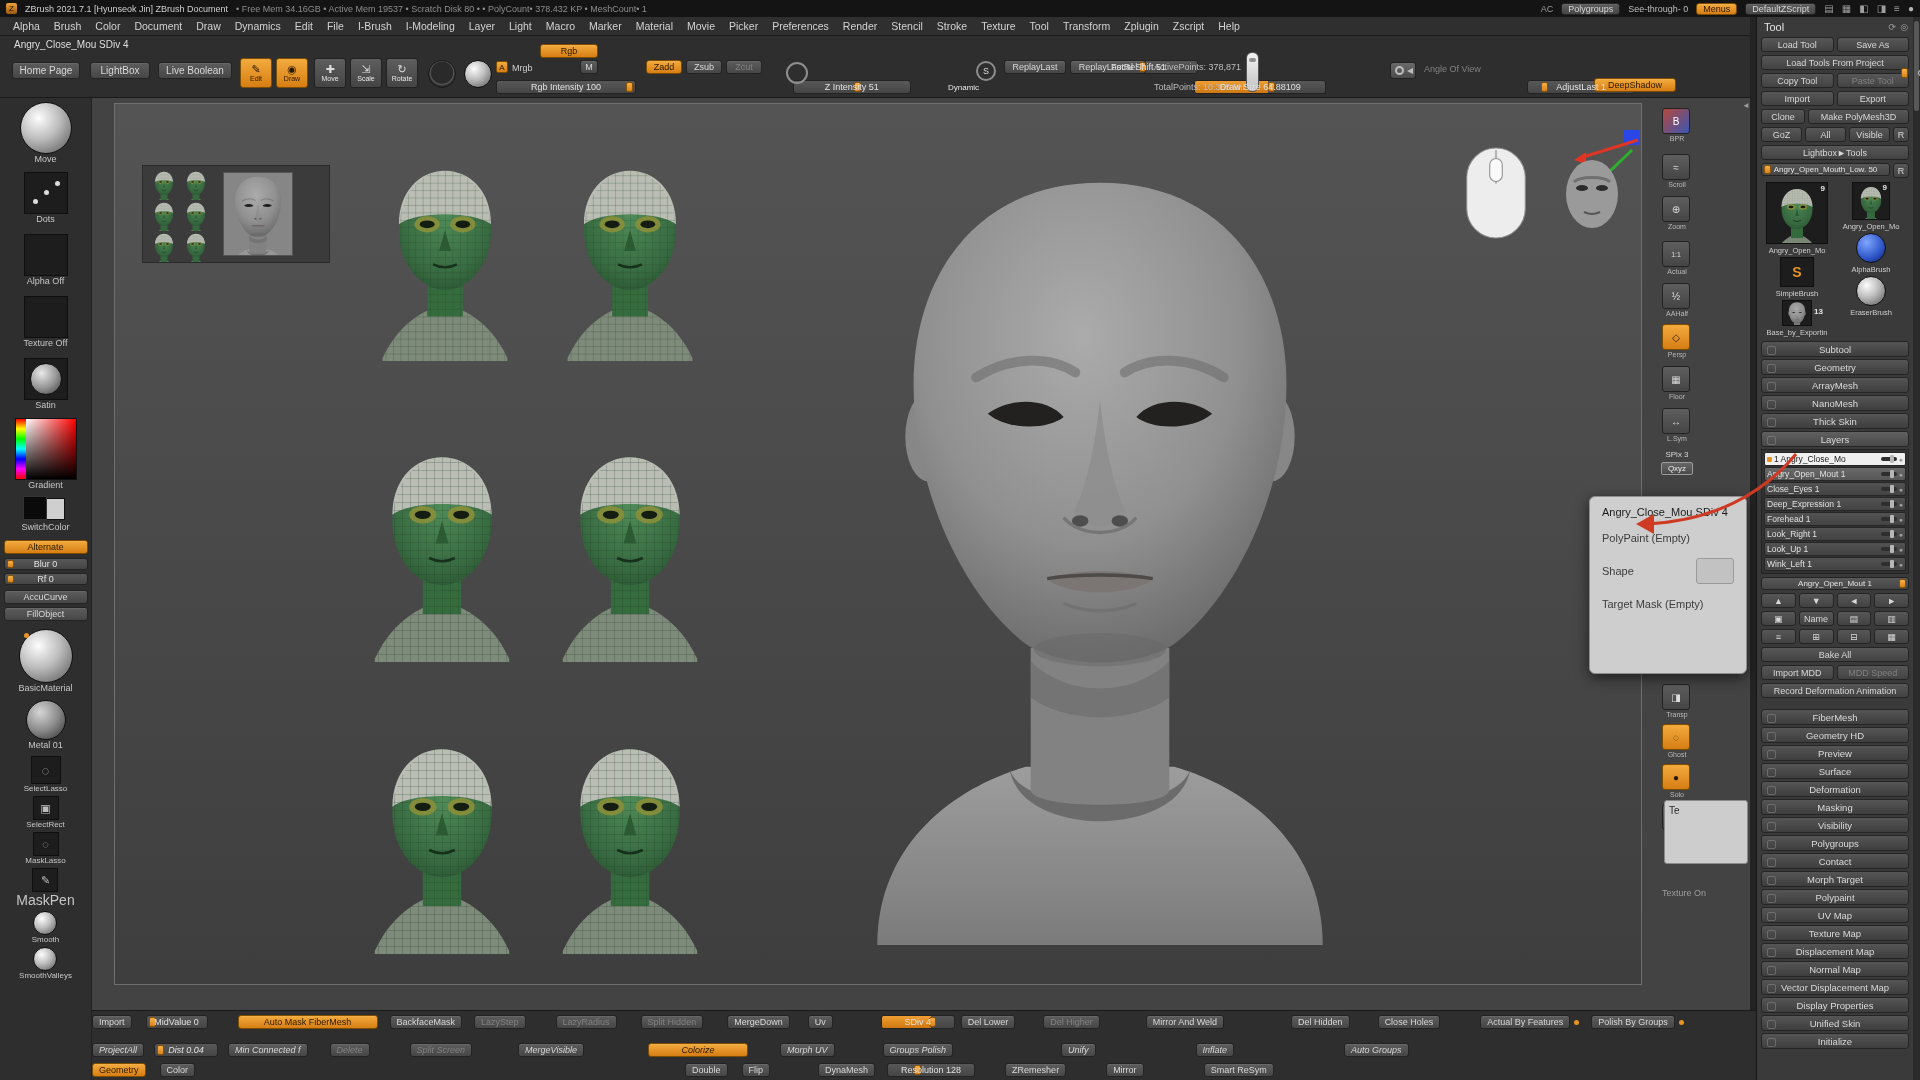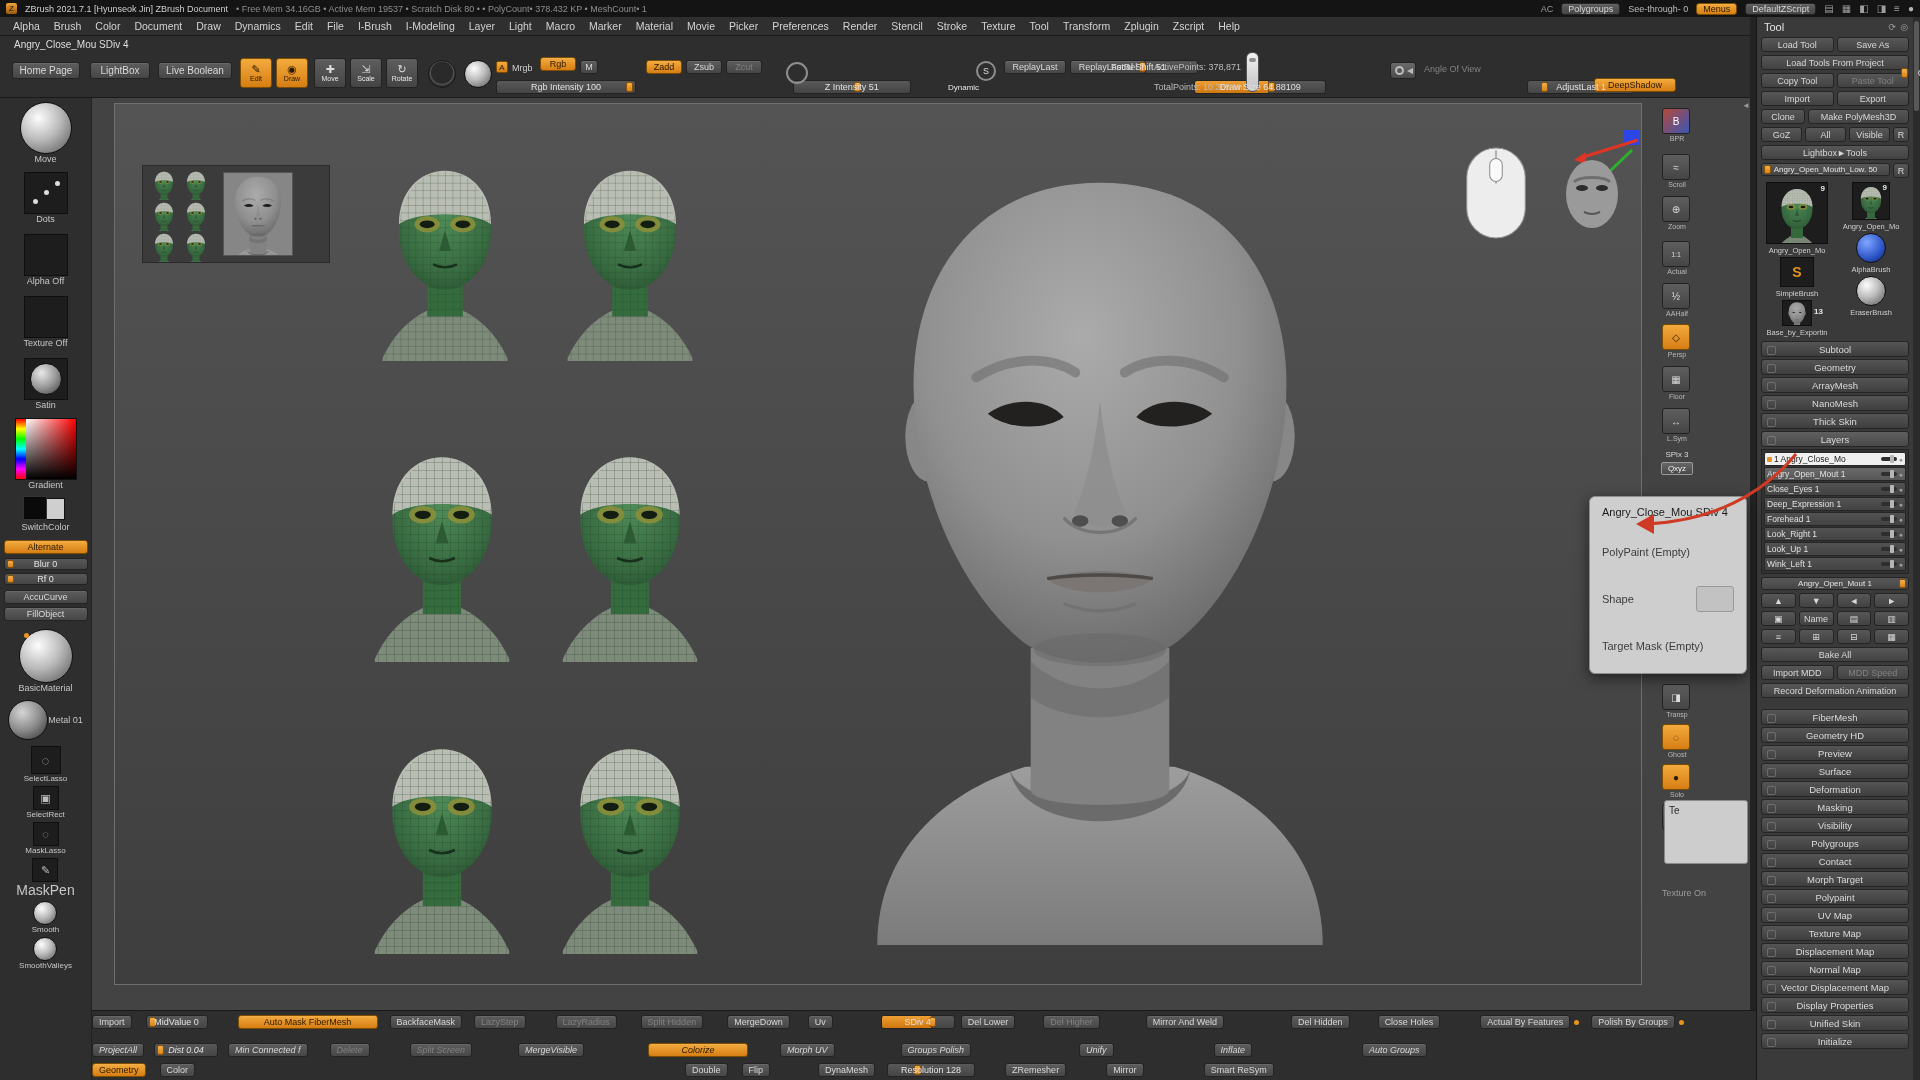--- a/index.html
+++ b/index.html
@@ -52,21 +52,21 @@
 .layer .lslider i{position:absolute;left:60%;top:-2px;width:4px;height:8px;background:#b7b7b7;border-radius:1px;}
 .layer .leye{font-size:7px;color:#9c9c9c;}
 .badge{position:absolute;font-size:8px;color:#e6e6e6;}
 .tlab{font-size:7.5px;color:#cfcfcf;text-align:center;width:100%;overflow:hidden;white-space:nowrap;}
 
 #bottom{left:92px;top:1010px;width:1664px;height:70px;background:#2e2e2e;border-top:1px solid #191919;}
 .brow{position:absolute;left:0;display:flex;align-items:center;}
 .odot{width:5px;height:5px;border-radius:50%;background:#e8941f;margin-left:4px;}
 .ctx{background:#cecece;border:1px solid #8e8e8e;border-radius:6px;box-shadow:0 4px 14px rgba(0,0,0,.55);padding:9px 12px;z-index:40;}
 .ctx .ti{color:#1c1c1c;font-size:11px;}
-.ctx .it{color:#3c3c3c;font-size:11px;margin-top:28px;}
+.ctx .it{color:#3c3c3c;font-size:11px;margin-top:14px;}
 .vline{background:#232323;}
 </style>
 </head>
 <body>
 
 <div id="app">
 
 <svg width="0" height="0" style="position:absolute">
 <defs>
   <radialGradient id="gHead" cx="45%" cy="32%" r="78%">
@@ -199,21 +199,21 @@
   <span class="icbtn ab" style="left:386px;top:22px;">
     <span class="ic">↻</span>
     <span class="t">Rotate</span>
       </span>
 
   <span class="ab" style="left:428px;top:24px;width:28px;height:28px;border-radius:50%;background:radial-gradient(circle at 50% 45%,#2a2a2a 55%,#565656 60%,#2a2a2a 70%);border:1px solid #1a1a1a;"></span>
   <span class="ab sphere" style="left:464px;top:24px;width:28px;height:28px;"></span>
 
   <span class="ab" style="left:496px;top:25px;width:12px;height:12px;background:linear-gradient(#f3ab3e,#d67e14);border:1px solid #7c4c00;border-radius:2px;color:#2a1800;font-size:8px;display:inline-flex;align-items:center;justify-content:center;">A</span>
   <span class="ab" style="left:512px;top:27px;font-size:9px;color:#cfcfcf;">Mrgb</span>
-  <span class="btn sm ab orange" style="left:540px;top:21px;width:36px;">Rgb</span>
+  <span class="btn sm ab orange" style="left:540px;top:8px;width:58px;">Rgb</span>
   <span class="btn sm ab" style="left:580px;top:24px;width:18px;">M</span>
   <span class="slider ab" style="left:496px;top:44px;width:140px;">
     <i class="h" style="left:calc(100% - 9px)"></i>
         <b class="t">Rgb Intensity 100</b>
       </span>
 
   <span class="btn sm ab orange" style="left:646px;top:24px;width:36px;">Zadd</span>
   <span class="btn sm ab" style="left:686px;top:24px;width:36px;">Zsub</span>
   <span class="btn sm ab dis" style="left:726px;top:24px;width:36px;">Zcut</span>
   <span class="slider ab" style="left:650px;top:44px;width:118px;">
@@ -313,21 +313,21 @@
         <i class="h" style="left:2px"></i>
         <b class="t">Rf 0</b>
       </span>
   <span class="btn sm" style="margin-top:5px;width:84px;">AccuCurve</span>
   <span class="btn sm" style="margin-top:3px;width:84px;">FillObject</span>
   <div style="margin-top:8px;display:flex;flex-direction:column;align-items:center;position:relative;">
     <span class="sphere" style="width:54px;height:54px;"></span>
     <i class="chipdot" style="position:absolute;left:6px;top:4px;"></i>
     <span class="lbl">BasicMaterial</span>
   </div>
-  <div style="margin-top:7px;display:flex;flex-direction:row;align-items:center;">
+  <div style="margin-top:7px;display:flex;flex-direction:column;align-items:center;">
     <span class="sphere" style="width:40px;height:40px;background:radial-gradient(circle at 35% 30%,#d5d5d5,#8b8b8b 50%,#3f3f3f 90%);"></span>
     <span class="lbl">Metal 01</span>
   </div>
   <div style="margin-top:6px;display:flex;flex-direction:column;align-items:center;">
     <span class="thumb" style="width:30px;height:28px;display:flex;align-items:center;justify-content:center;color:#bbb;font-size:13px;">◌</span>
     <span class="lbl" style="font-size:8px">SelectLasso</span>
   </div>
   <div style="margin-top:3px;display:flex;flex-direction:column;align-items:center;">
     <span class="thumb" style="width:26px;height:24px;display:flex;align-items:center;justify-content:center;color:#bbb;font-size:11px;">▣</span>
     <span class="lbl" style="font-size:8px">SelectRect</span>
@@ -759,21 +759,21 @@
     <span class="slider" style="width:64px;margin-left:10px;">
           <i class="h" style="left:2px"></i>
           <b class="t">Dist 0.04</b>
         </span>
     <span class="btn sm" style="margin-left:10px;">Min Connected f</span>
     <span class="btn sm dis" style="margin-left:22px;">Delete</span>
     <span class="btn sm dis" style="margin-left:40px;">Split Screen</span>
     <span class="btn sm" style="margin-left:46px;">MergeVisible</span>
     <span class="btn sm orange" style="margin-left:64px;width:100px;">Colorize</span>
     <span class="btn sm" style="margin-left:32px;">Morph UV</span>
-    <span class="btn sm" style="margin-left:66px;">Groups Polish</span>
+    <span class="btn sm" style="margin-left:48px;">Groups Polish</span>
     <span class="btn sm" style="margin-left:108px;">Unify</span>
     <span class="btn sm" style="margin-left:100px;">Inflate</span>
     <span class="btn sm" style="margin-left:110px;">Auto Groups</span>
   </div>
   <div class="brow" style="top:52px;">
     <span class="btn sm orange">Geometry</span>
     <span class="btn sm" style="margin-left:14px;">Color</span>
     <span class="btn sm" style="margin-left:490px;">Double</span>
     <span class="btn sm" style="margin-left:14px;">Flip</span>
     <span class="btn sm" style="margin-left:48px;">DynaMesh</span>

